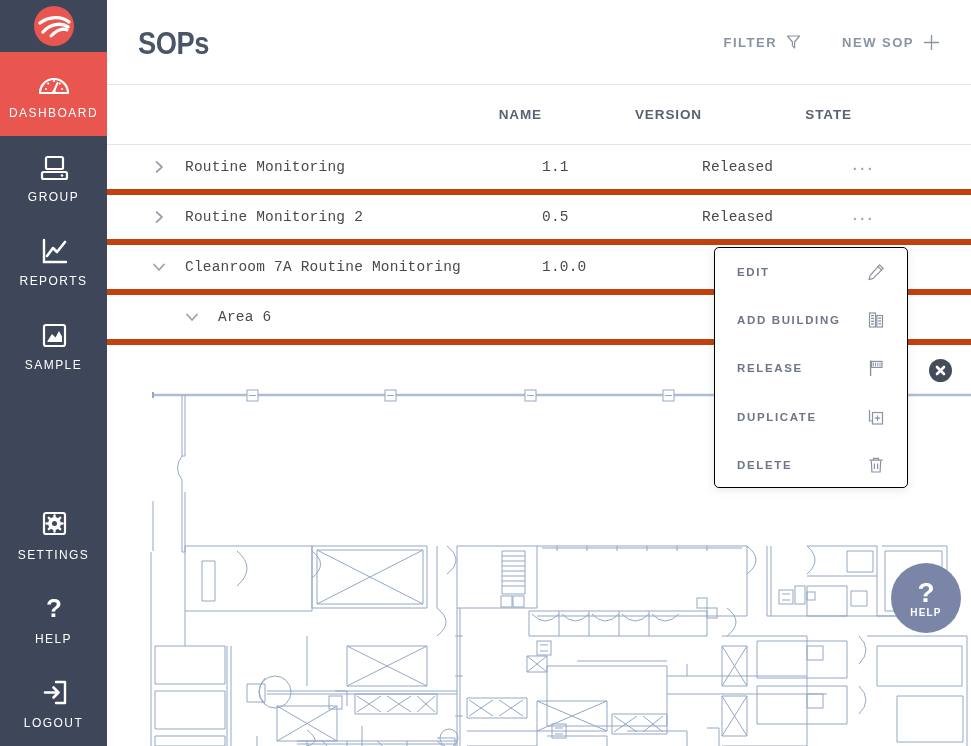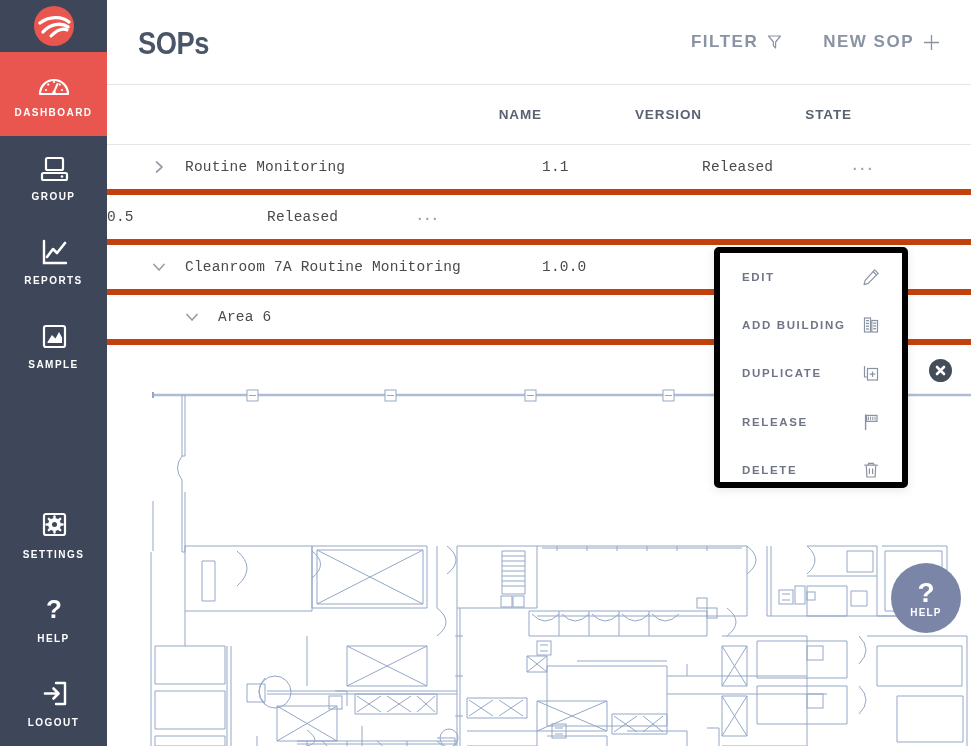--- a/index.html
+++ b/index.html
@@ -26,21 +26,21 @@
     position: relative;
     height: 84px;
     display: flex; flex-direction: column;
     align-items: center; justify-content: center;
     gap: 7px;
     color: #ffffff;
     cursor: pointer;
   }
   .nav-item.active { background: #e8564f; }
   .nav-label {
-    font-size: 10px; letter-spacing: 1.45px; font-weight: 700;
+    font-size: 12px; letter-spacing: 1.45px; font-weight: 400;
     color: #ffffff; text-transform: uppercase;
     font-family: "Liberation Sans", sans-serif;
   }
   .nav-icon { width: 34px; height: 30px; display: block; }
   .nav-bottom { position: absolute; left: 0; right: 0; bottom: 0; }
 
   
   .main {
     position: relative;
     width: 864px; height: 746px;
@@ -58,21 +58,21 @@
     color: #4a5568;
     letter-spacing: -0.5px;
     font-family: "Liberation Sans", sans-serif;
     transform: scaleX(0.88);
     transform-origin: left center;
     margin-top: 4px;
   }
   .topbar-actions { margin-left: auto; display: flex; align-items: center; gap: 41px; }
   .tb-btn {
     display: flex; align-items: center; gap: 9px;
-    color: #8a93a3; font-size: 17px; font-weight: 700;
+    color: #8a93a3; font-size: 13px; font-weight: 700;
     letter-spacing: 1.5px; text-transform: uppercase;
     cursor: pointer; background: none; border: 0;
     font-family: "Liberation Sans", sans-serif;
   }
 
   
   .table-head {
     height: 60px; display: flex; align-items: center;
     border-bottom: 1px solid #e6e6e6;
   }
@@ -122,21 +122,21 @@
     overflow: hidden;
   }
   .map-svg { position: absolute; left: 0; top: 0; }
 
   
   .ctx-menu {
     position: absolute;
     left: 607px; top: 247px;
     width: 194px; height: 241px;
     background: #ffffff;
-    border: 6px solid #000000;
+    border: 1px solid #000000;
     border-radius: 5px;
     box-shadow: 0 2px 10px rgba(60,70,90,0.13);
     z-index: 40;
     padding: 0 22px;
   }
   .ctx-item {
     height: 48.2px;
     display: flex; align-items: center;
     cursor: pointer;
   }
@@ -301,20 +301,26 @@
         <span>Routine Monitoring</span>
       </div>
       <div class="cell c-ver">1.1</div>
       <div class="cell c-state">Released</div>
       <div class="c-menu">
         <span class="dots">...</span>
       </div>
     </div>
 
     <div class="row">
+      <div class="cell c-name">
+        <svg class="chev" viewBox="0 0 14 14">
+          <path d="M4.5 2 L10 7 L4.5 12" fill="none" stroke="#9aa0ab" stroke-width="1.7" stroke-linecap="round" stroke-linejoin="round"></path>
+        </svg>
+        <span>Routine Monitoring 2</span>
+      </div>
       <div class="cell c-ver">0.5</div>
       <div class="cell c-state">Released</div>
       <div class="c-menu">
         <span class="dots">...</span>
       </div>
     </div>
 
     <div class="row">
       <div class="cell c-name">
         <svg class="chev" viewBox="0 0 14 14">
@@ -527,41 +533,41 @@
               <rect x="4" y="6.8" width="3" height="1.3"></rect>
             <rect x="4" y="9.6" width="3" height="1.3"></rect>
               <rect x="4" y="12.4" width="3" height="1.3"></rect>
             <rect x="11.2" y="6.5" width="3" height="1.3"></rect>
               <rect x="11.2" y="9.3" width="3" height="1.3"></rect>
             <rect x="11.2" y="12.1" width="3" height="1.3"></rect>
           </g>
         </svg>
       </div>
       <div class="ctx-item">
-        <span class="ctx-label">DUPLICATE</span>
-        <svg class="ctx-icon" viewBox="0 0 18 18">
-          <path d="M2.5 2 L2.5 13 L5.5 13" fill="none" stroke="#8a93a3" stroke-width="1.2"></path>
-          <rect x="5.5" y="4.5" width="10" height="11.5" fill="none" stroke="#8a93a3" stroke-width="1.2"></rect>
-          <path d="M10.5 7.5 L10.5 13 M7.8 10.2 L13.2 10.2" stroke="#8a93a3" stroke-width="1.2"></path>
-        </svg>
-      </div>
-      <div class="ctx-item">
         <span class="ctx-label">RELEASE</span>
         <svg class="ctx-icon" viewBox="0 0 18 18">
           <path d="M3.6 2 L3.6 16.5" stroke="#8a93a3" stroke-width="1.4" stroke-linecap="round"></path>
           <rect x="4.6" y="2.4" width="10.4" height="6" fill="none" stroke="#8a93a3" stroke-width="1.2"></rect>
           <g stroke="#8a93a3" stroke-width="1">
             <path d="M6.4 3.6 L6.4 7.2"></path>
               <path d="M8.6 3.6 L8.6 7.2"></path>
             <path d="M10.8 3.6 L10.8 7.2"></path>
               <path d="M13 3.6 L13 7.2"></path>
           </g>
         </svg>
       </div>
       <div class="ctx-item">
+        <span class="ctx-label">DUPLICATE</span>
+        <svg class="ctx-icon" viewBox="0 0 18 18">
+          <path d="M2.5 2 L2.5 13 L5.5 13" fill="none" stroke="#8a93a3" stroke-width="1.2"></path>
+          <rect x="5.5" y="4.5" width="10" height="11.5" fill="none" stroke="#8a93a3" stroke-width="1.2"></rect>
+          <path d="M10.5 7.5 L10.5 13 M7.8 10.2 L13.2 10.2" stroke="#8a93a3" stroke-width="1.2"></path>
+        </svg>
+      </div>
+      <div class="ctx-item">
         <span class="ctx-label">DELETE</span>
         <svg class="ctx-icon" viewBox="0 0 18 18">
           <path d="M2.8 4.2 L15.2 4.2" stroke="#8a93a3" stroke-width="1.3" stroke-linecap="round"></path>
           <path d="M6.5 4.2 L6.5 2.4 L11.5 2.4 L11.5 4.2" fill="none" stroke="#8a93a3" stroke-width="1.2"></path>
           <path d="M4.3 4.8 L4.9 16 L13.1 16 L13.7 4.8" fill="none" stroke="#8a93a3" stroke-width="1.2" stroke-linejoin="round"></path>
           <path d="M7.4 7.6 L7.4 13 M10.6 7.6 L10.6 13" stroke="#8a93a3" stroke-width="1.2"></path>
         </svg>
       </div>
     </div>
 

